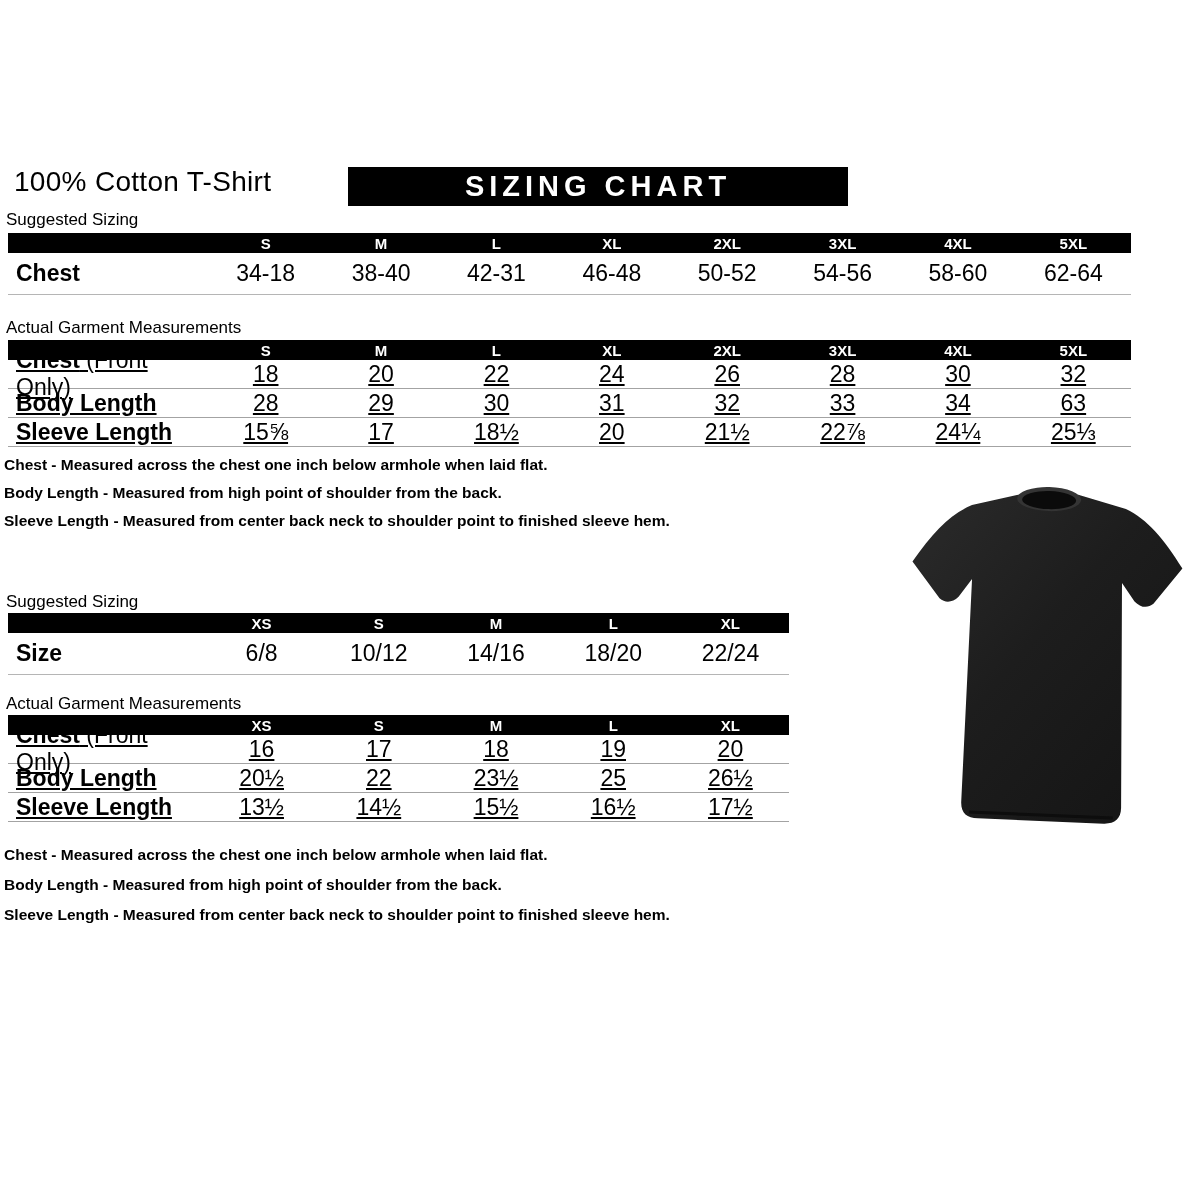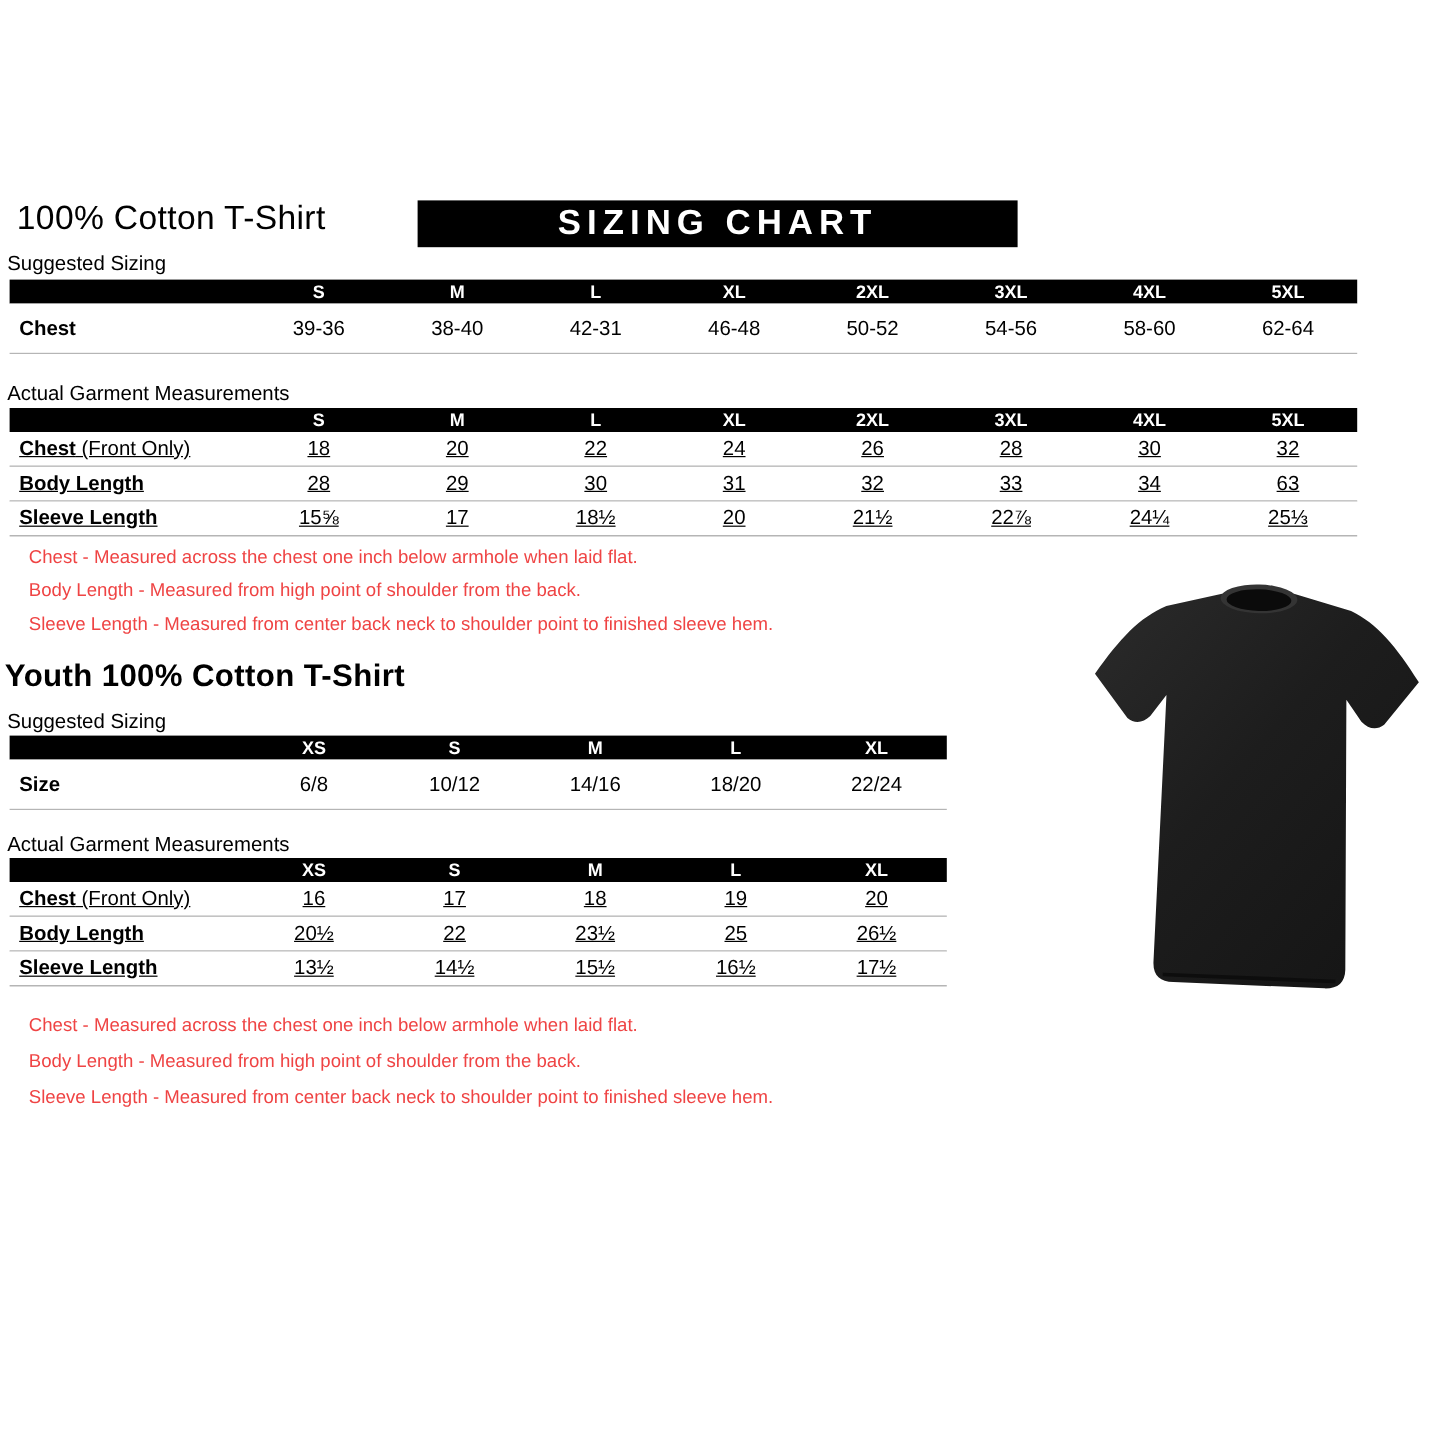--- a/index.html
+++ b/index.html
@@ -24,31 +24,31 @@
   .tbl { position: absolute; left: 8px; }
   .adult-w { width: 1123px; }
   .youth-w { width: 781px; }
   .t-adult-suggested { top: 233px; }
   .t-adult-actual    { top: 340px; }
   .t-youth-suggested { top: 613px; }
   .t-youth-actual    { top: 715px; }
 
   .thead { display: flex; align-items: center; background: #000; color: #fff;
            height: 20px; font-weight: 700; font-size: 15px; }
-  .trow  { display: flex; align-items: center; font-size: 17px; background: #fff; }
+  .trow  { display: flex; align-items: center; font-size: 23px; background: #fff; }
   .row-tall { height: 42px; border-bottom: 1px solid #b5b5b5; }
   .row-med  { height: 29px; border-bottom: 1px solid #a3a3a3; text-decoration: underline; }
 
   .c  { flex: 1; text-align: center; }
   .lc { flex: 0 0 200px; text-align: left; padding-left: 8px; }
   .youth-w .lc { flex: 0 0 195px; }
   .bl { font-weight: 700; }
   .sfx { font-weight: 400; }
 
-  .notes { left: 24px; font-size: 15.5px; color: #ef4444; }
+  .notes { left: 4px; font-size: 15.5px; color: #000000; font-weight: bold; }
   .notes-adult { top: 455px; }
   .notes-youth { top: 845px; }
   .note-line { line-height: 19px; }
   .notes-adult .note-line { margin-bottom: 9px; }
   .notes-youth .note-line { margin-bottom: 11px; }
 
   .shirt-wrap { left: 893px; top: 478px; width: 300px; height: 360px; transform: rotate(1.5deg); }
 </style>
 </head>
 <body>
@@ -67,21 +67,21 @@
       <div class="c">M</div>
       <div class="c">L</div>
       <div class="c">XL</div>
       <div class="c">2XL</div>
       <div class="c">3XL</div>
       <div class="c">4XL</div>
       <div class="c">5XL</div>
     </div>
     <div class="trow row-tall">
       <div class="c lc"><span class="bl">Chest</span><span class="sfx"></span></div>
-      <div class="c">39-36</div>
+      <div class="c">34-18</div>
       <div class="c">38-40</div>
       <div class="c">42-31</div>
       <div class="c">46-48</div>
       <div class="c">50-52</div>
       <div class="c">54-56</div>
       <div class="c">58-60</div>
       <div class="c">62-64</div>
     </div>
   </div>
 
@@ -133,21 +133,20 @@
       <div class="c">25⅓</div>
     </div>
   </div>
 
   <div class="abs notes notes-adult">
     <div class="note-line">Chest - Measured across the chest one inch below armhole when laid flat.</div>
     <div class="note-line">Body Length - Measured from high point of shoulder from the back.</div>
     <div class="note-line">Sleeve Length - Measured from center back neck to shoulder point to finished sleeve hem.</div>
   </div>
 
-  <div class="abs youth-title">Youth 100% Cotton T-Shirt</div>
 
   <div class="abs sec-label lbl-youth-suggested">Suggested Sizing</div>
 
   <div class="tbl youth-w t-youth-suggested">
     <div class="thead">
       <div class="c lc"></div>
       <div class="c">XS</div>
       <div class="c">S</div>
       <div class="c">M</div>
       <div class="c">L</div>

